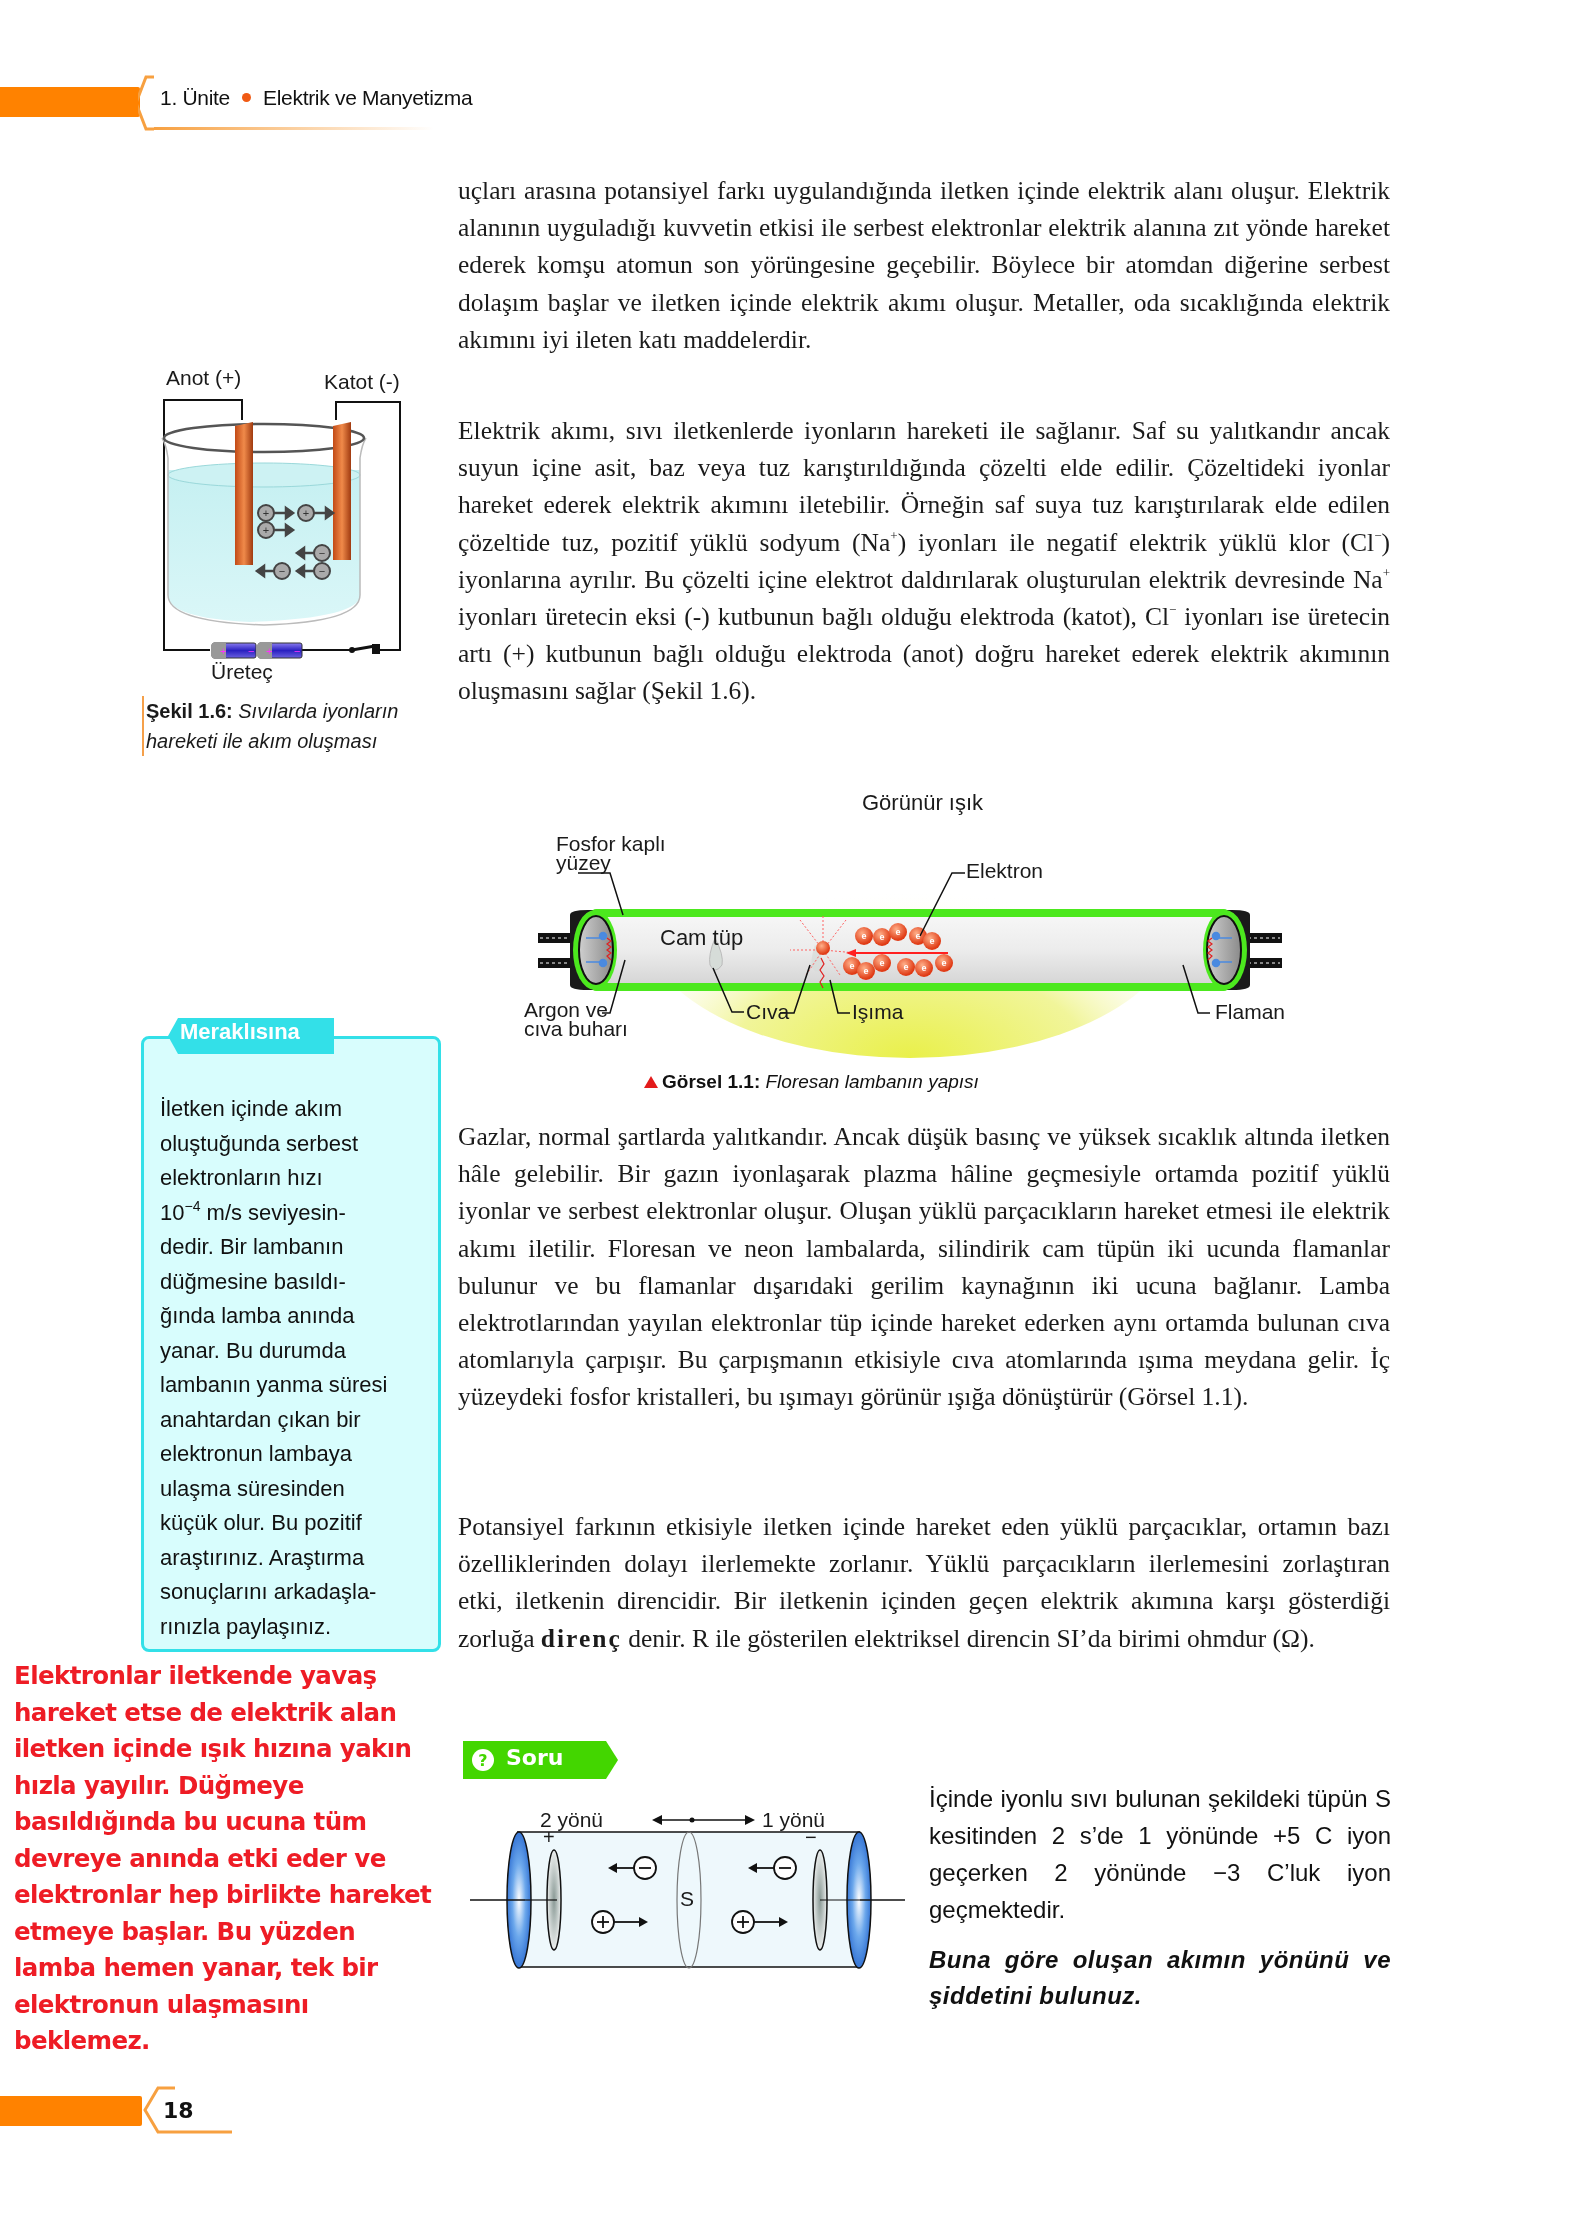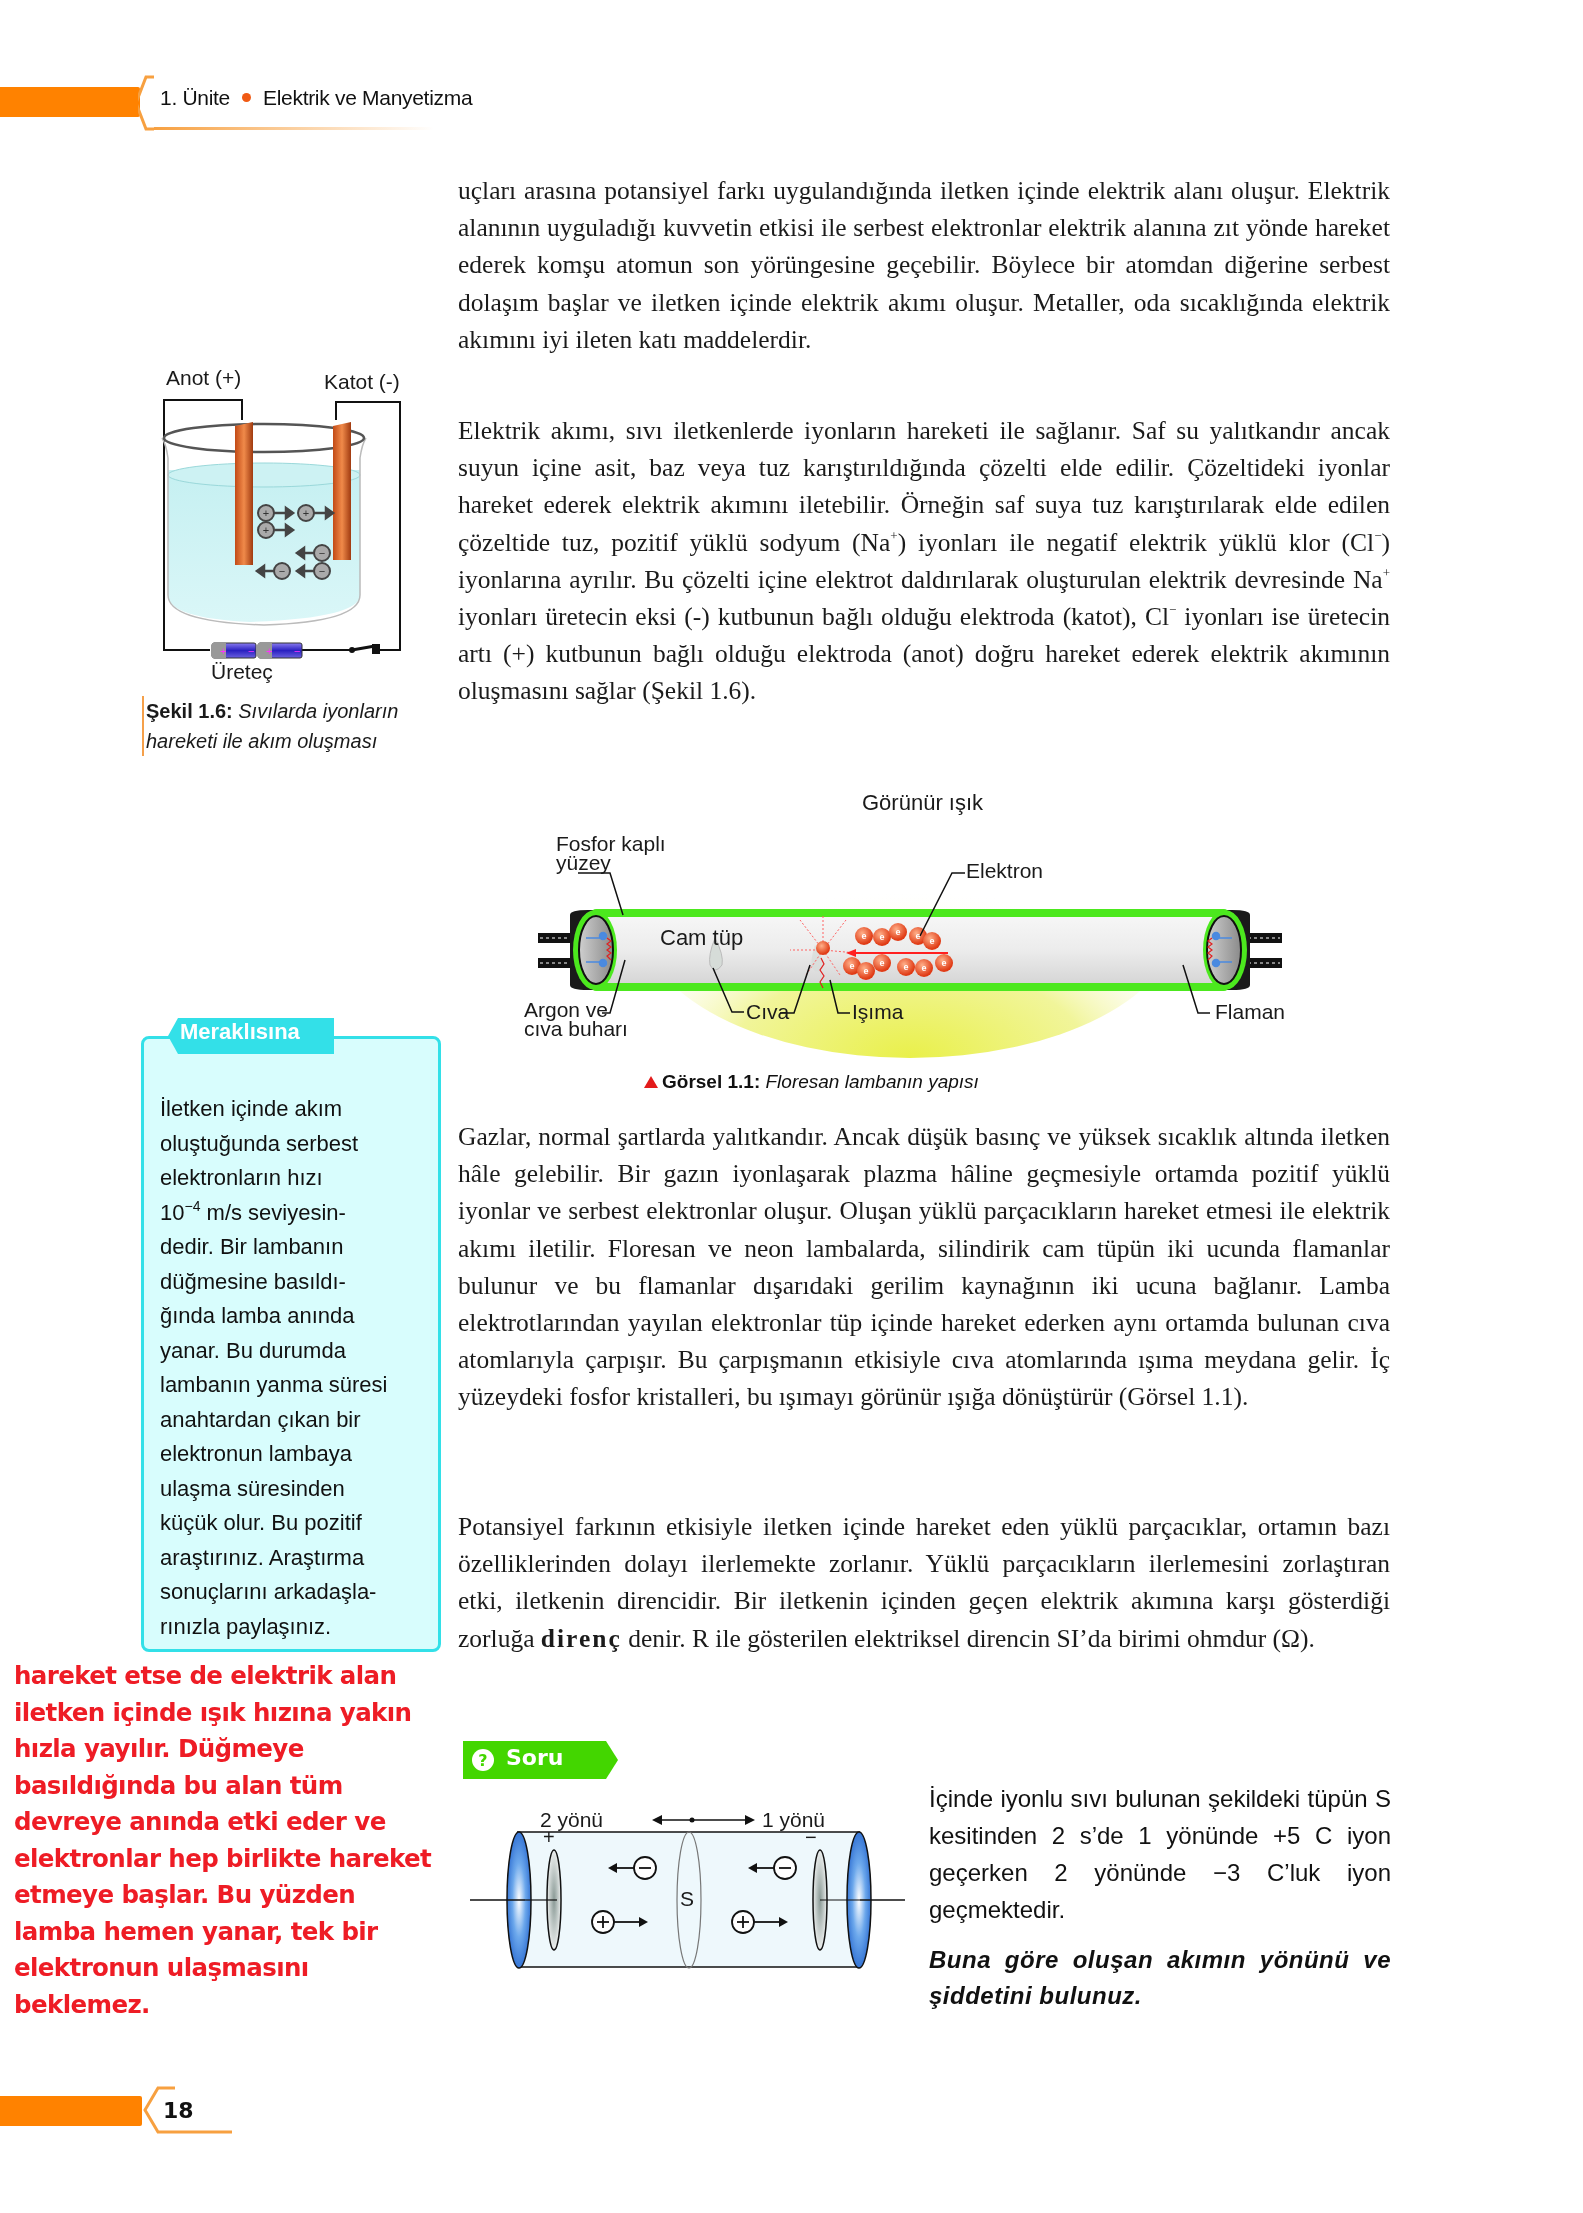--- a/index.html
+++ b/index.html
@@ -313,24 +313,25 @@
 
 <div class="abs para" style="top:1118px;">
   <p>Gazlar, normal şartlarda yalıtkandır. Ancak düşük basınç ve yüksek sıcaklık altında iletken hâle gelebilir. Bir gazın iyonlaşarak plazma hâline geçmesiyle ortamda pozitif yüklü iyonlar ve serbest elektronlar oluşur. Oluşan yüklü parçacıkların hareket etmesi ile elektrik akımı iletilir. Floresan ve neon lambalarda, silindirik cam tüpün iki ucunda flamanlar bulunur ve bu flamanlar dışarıdaki gerilim kaynağının iki ucuna bağlanır. Lamba elektrotlarından yayılan elektronlar tüp içinde hareket ederken aynı ortamda bulunan cıva atomlarıyla çarpışır. Bu çarpışmanın etkisiyle cıva atomlarında ışıma meydana gelir. İç yüzeydeki fosfor kristalleri, bu ışımayı görünür ışığa dönüştürür (Görsel 1.1).</p>
 </div>
 
 <div class="abs para" style="top:1508px;">
   <p><span>Potansiyel farkının etkisiyle iletken içinde hareket eden yüklü parçacıklar, ortamın bazı özelliklerinden dolayı ilerlemekte zorlanır. Yüklü parçacıkların ilerlemesini zorlaştıran etki, iletkenin direncidir. Bir iletkenin içinden geçen elektrik akımına karşı gösterdiği zorluğa </span><span class="bold-sp">direnç</span><span> denir. R ile gösterilen elektriksel direncin SI’da birimi ohmdur (Ω).</span></p>
 </div>
 
 <div class="abs red-note">
+  <p>Elektronlar iletkende yavaş</p>
   <p>hareket etse de elektrik alan</p>
   <p>iletken içinde ışık hızına yakın</p>
   <p>hızla yayılır. Düğmeye</p>
-  <p>basıldığında bu alan tüm</p>
+  <p>basıldığında bu ucuna tüm</p>
   <p>devreye anında etki eder ve</p>
   <p>elektronlar hep birlikte hareket</p>
   <p>etmeye başlar. Bu yüzden</p>
   <p>lamba hemen yanar, tek bir</p>
   <p>elektronun ulaşmasını</p>
   <p>beklemez.</p>
 </div>
 
 <svg class="abs soru-tag" width="155" height="38" viewBox="0 0 155 38">
   <polygon points="0,0 143,0 155,19 143,38 0,38" fill="#43d600"></polygon>

